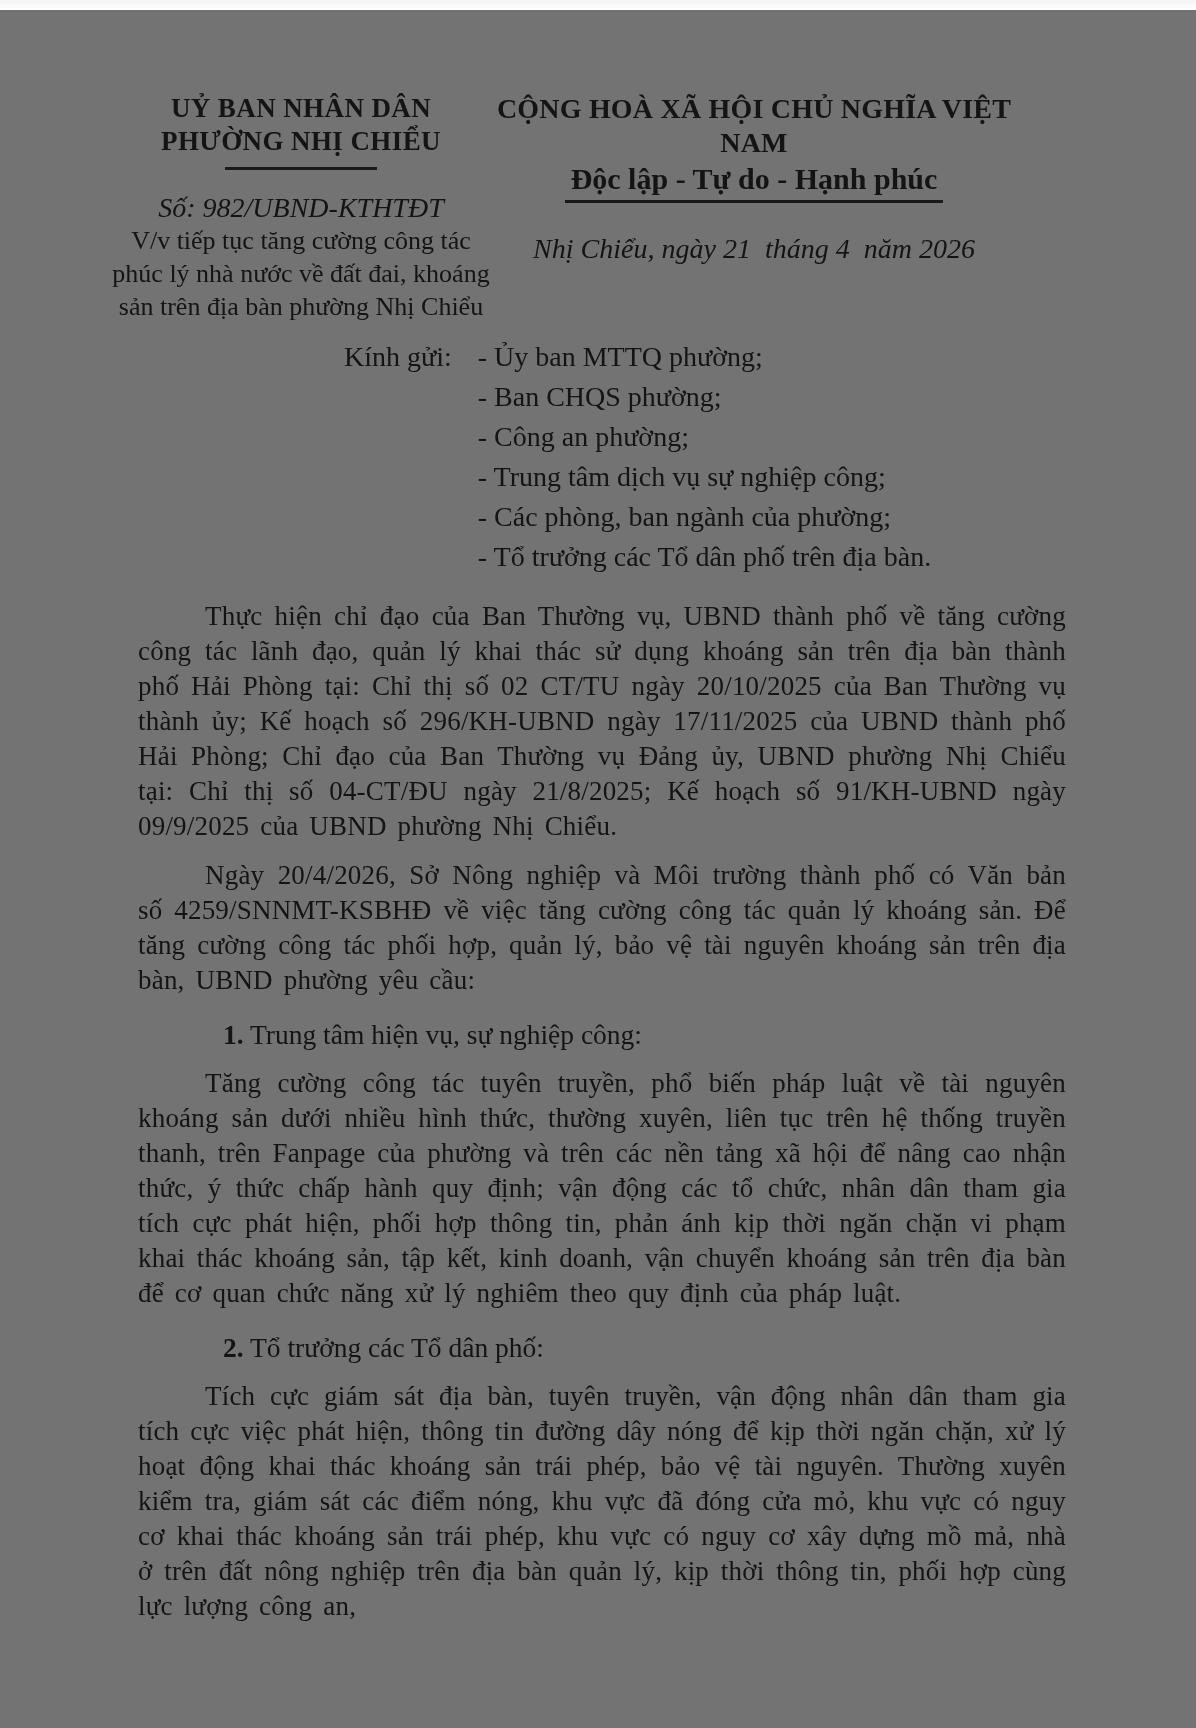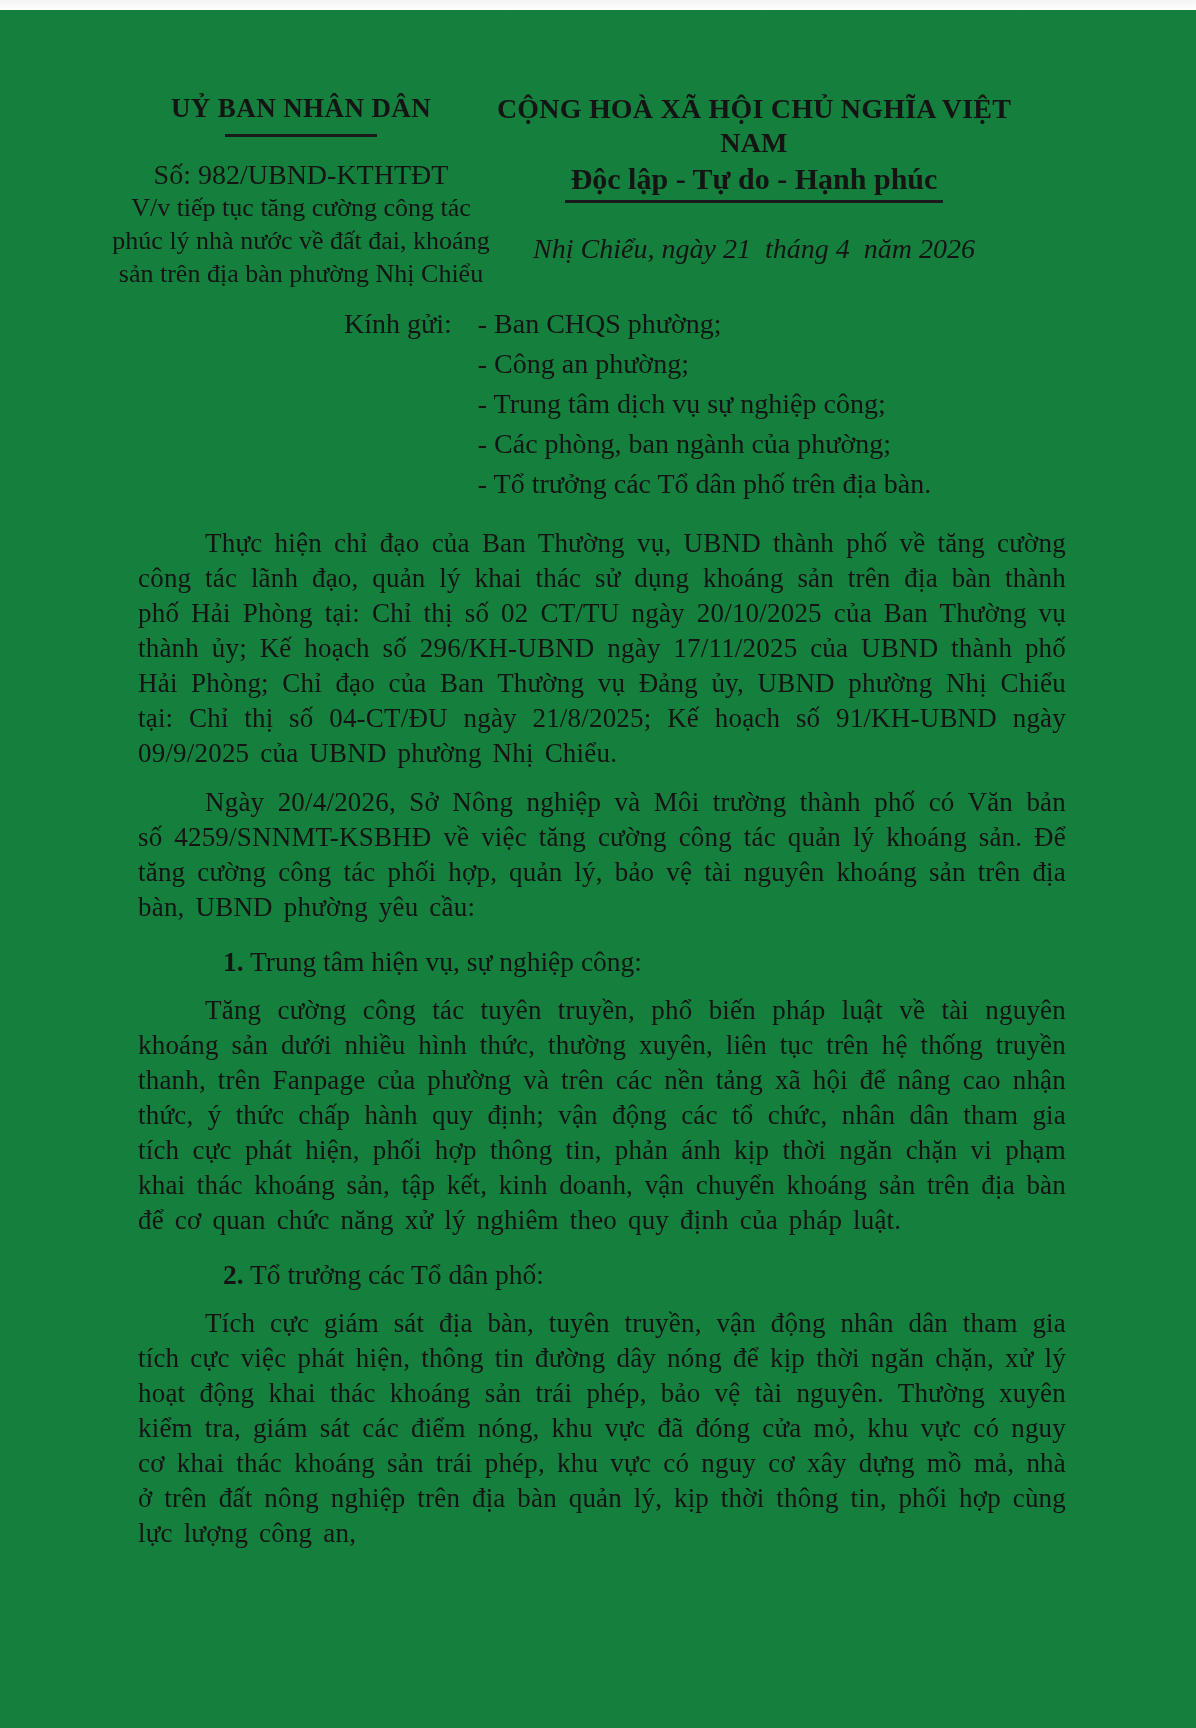--- a/index.html
+++ b/index.html
@@ -1,39 +1,39 @@
 <!DOCTYPE html>
 <html lang="vi"><head>
 <meta charset="utf-8">
 <style>
   html,body{margin:0;padding:0;background:#e8e8e8;}
   .page{
     position:relative;
     width:1196px;
     height:1728px;
     margin:0 auto;
-    background:#15803d;
+    background:#737373;
     font-family:"Liberation Serif","DejaVu Serif",serif;
     color:#141414;
     overflow:hidden;
   }
   .scan-edge{
     position:absolute;top:0;left:0;right:0;height:10px;
     background:linear-gradient(#f4f4f4,#ffffff);
   }
   .header{
     display:flex;
     align-items:flex-start;
     padding:92px 0 0 112px;
   }
   .col-left{width:378px;text-align:center;}
   .col-right{width:528px;text-align:center;}
   .org-line{font-size:27px;font-weight:bold;line-height:33px;letter-spacing:.4px;}
   .rule-left{width:152px;border-top:3px solid #1a1a1a;margin:9px auto 0;}
-  .doc-number{font-size:28px;margin-top:22px;}
+  .doc-number{font-size:28px;margin-top:22px;font-style:italic;}
   .subject{font-size:26px;line-height:33px;margin-top:0;}
   .nat-line1{font-size:28px;font-weight:bold;line-height:34px;letter-spacing:.2px;}
   .nat-line2{
     display:inline-block;font-size:30px;font-weight:bold;line-height:34px;
     border-bottom:3px solid #1a1a1a;padding:2px 6px 4px;
   }
   .date-line{font-size:28px;font-style:italic;margin-top:30px;white-space:pre-wrap;}
   .salutation{display:flex;margin:14px 0 0 344px;font-size:28px;}
   .sal-label{line-height:40px;margin-right:26px;white-space:nowrap;}
   .recipients{text-align:left;}
@@ -51,40 +51,42 @@
 </style>
 </head>
 <body>
 
 <div class="page">
   <div class="scan-edge"></div>
 
   <div class="header">
     <div class="col-left">
       <div class="org-line">UỶ BAN NHÂN DÂN</div>
+      <div class="org-line">PHƯỜNG NHỊ CHIỂU</div>
       <div class="rule-left"></div>
       <div class="doc-number">Số: 982/UBND-KTHTĐT</div>
       <div class="subject">
         <div>V/v tiếp tục tăng cường công tác</div>
         <div>phúc lý nhà nước về đất đai, khoáng</div>
         <div>sản trên địa bàn phường Nhị Chiểu</div>
       </div>
     </div>
     <div class="col-right">
       <div class="nat-line1">CỘNG HOÀ XÃ HỘI CHỦ NGHĨA VIỆT NAM</div>
       <div>
         <span class="nat-line2">Độc lập - Tự do - Hạnh phúc</span>
       </div>
       <div class="date-line">Nhị Chiểu, ngày 21  tháng 4  năm 2026</div>
     </div>
   </div>
 
   <div class="salutation">
     <div class="sal-label">Kính gửi:</div>
     <div class="recipients">
+      <div class="recipient">- Ủy ban MTTQ phường;</div>
       <div class="recipient">- Ban CHQS phường;</div>
       <div class="recipient">- Công an phường;</div>
       <div class="recipient">- Trung tâm dịch vụ sự nghiệp công;</div>
       <div class="recipient">- Các phòng, ban ngành của phường;</div>
       <div class="recipient">- Tổ trưởng các Tổ dân phố trên địa bàn.</div>
     </div>
   </div>
 
   <div class="body-text">
     <p class="para">Thực hiện chỉ đạo của Ban Thường vụ, UBND thành phố về tăng cường công tác lãnh đạo, quản lý khai thác sử dụng khoáng sản trên địa bàn thành phố Hải Phòng tại: Chỉ thị số 02 CT/TU ngày 20/10/2025 của Ban Thường vụ thành ủy; Kế hoạch số 296/KH-UBND ngày 17/11/2025 của UBND thành phố Hải Phòng; Chỉ đạo của Ban Thường vụ Đảng ủy, UBND phường Nhị Chiểu tại: Chỉ thị số 04-CT/ĐU ngày 21/8/2025; Kế hoạch số 91/KH-UBND ngày 09/9/2025 của UBND phường Nhị Chiểu.</p>

